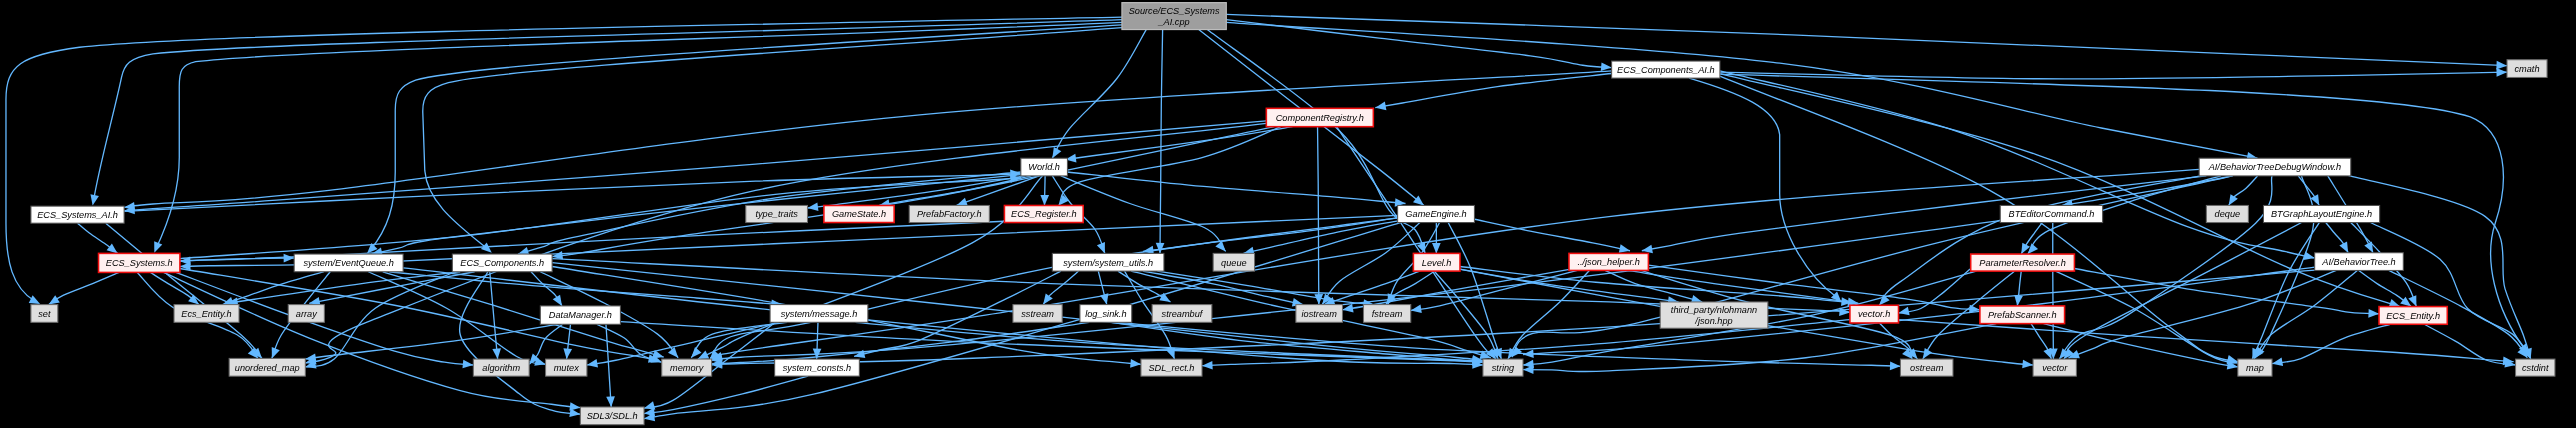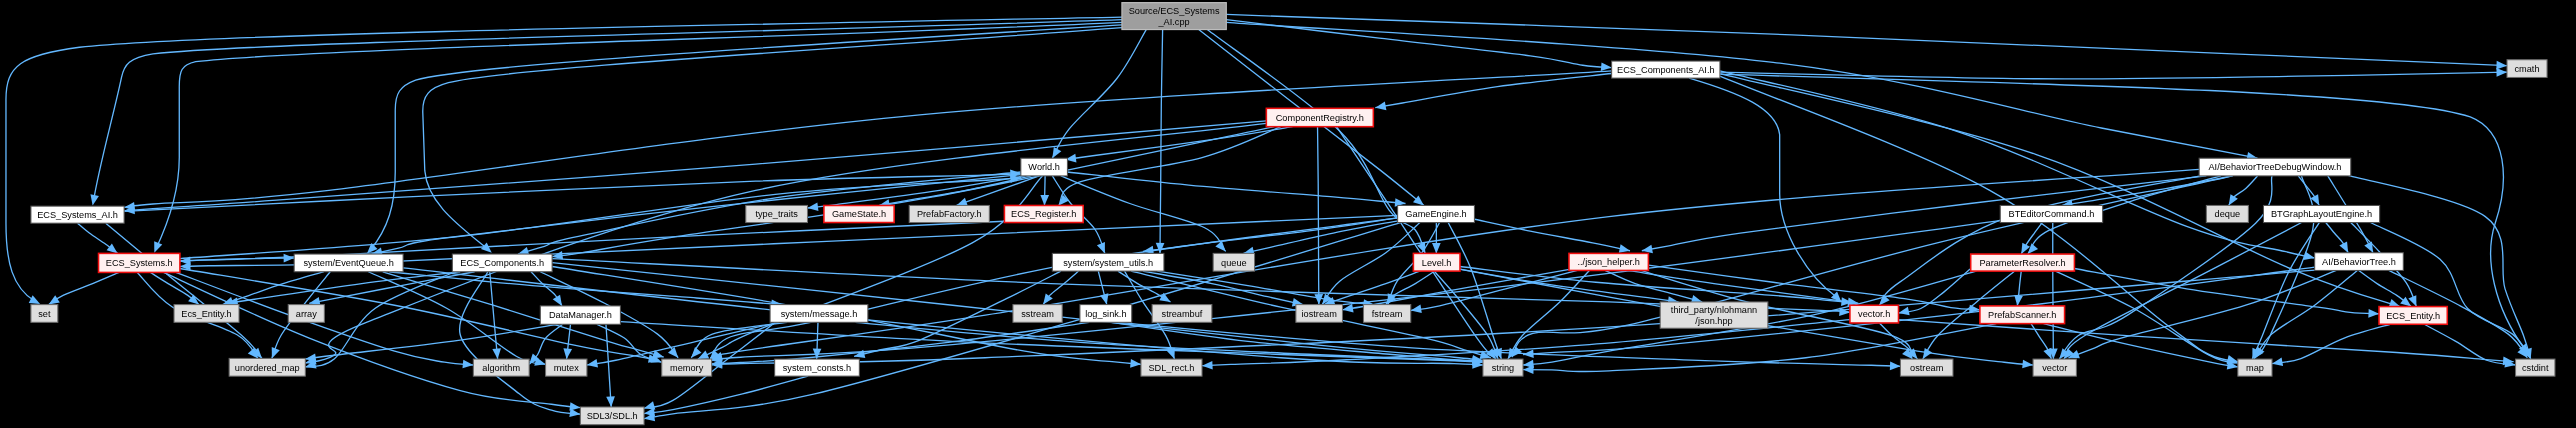--- a/index.html
+++ b/index.html
@@ -1,15 +1,15 @@
 <!DOCTYPE html>
 <html style="font-size:10.5px"><head><meta charset="utf-8">
 <style>
 html,body{margin:0;padding:0;background:#000;}
-#g{position:relative;width:2576px;height:428px;overflow:hidden;will-change:transform;transform:translateZ(0);}
+#g{position:relative;width:2576px;height:428px;overflow:hidden;will-change:transform;transform:translateZ(0);font-style:italic;}
 svg{display:block}
 </style></head><body>
 <div id="g">
 <svg width="2576" height="428" viewBox="0 0 3922 652" font-family="Liberation Sans, sans-serif">
 <rect x="0" y="0" width="3922" height="652" fill="#000000"></rect>
 <g stroke="#63b8ff" stroke-width="2" fill="none">
 <path d="M1708,26 C1100,38 300,52 120,72 C30,84 8,100 8,152 L8,340 C8,400 18,438 52,459"></path>
 <path d="M1708,30 C1200,48 400,64 232,82 C196,88 188,98 184,118 C172,175 150,252 141,308"></path>
 <path d="M1708,34 C1250,56 470,74 297,94 C275,99 272,108 272,132 L272,240 C272,292 256,338 236,380"></path>
 <path d="M1708,38 C1300,64 710,98 632,122 C608,131 601,142 601,168 L601,262 C601,312 590,348 563,381"></path>

